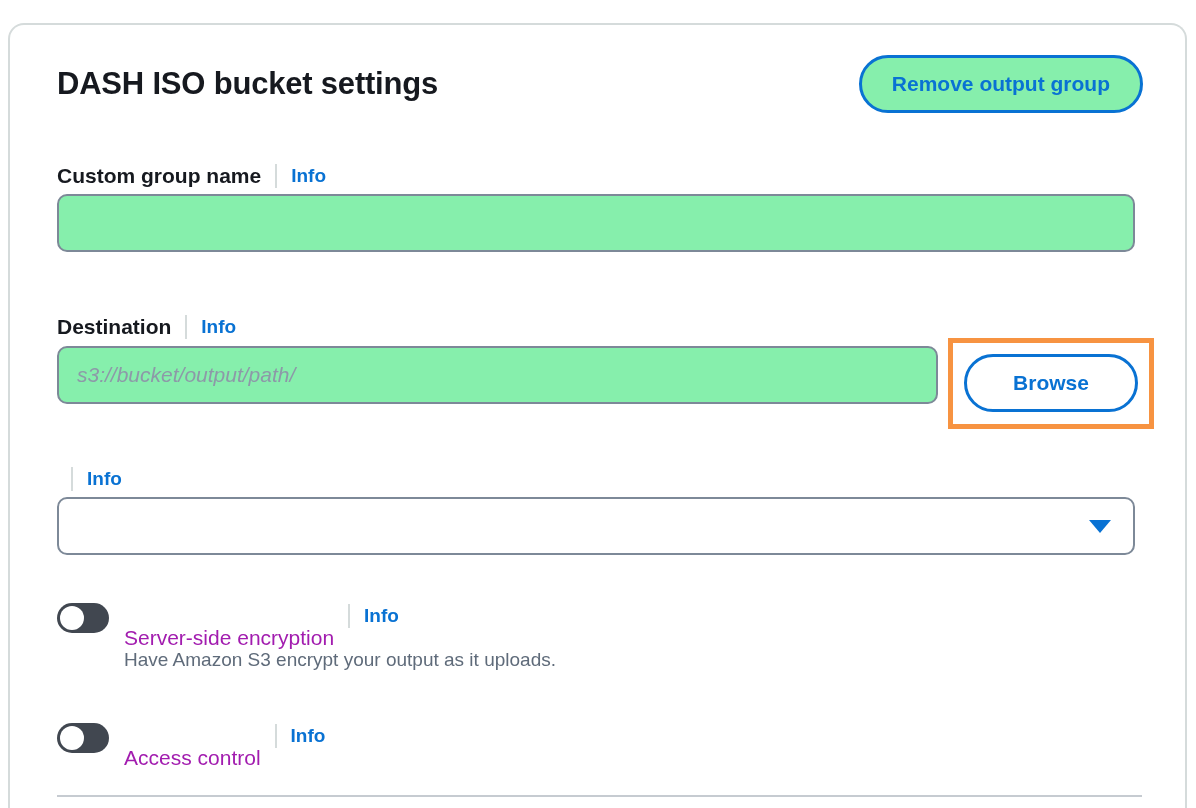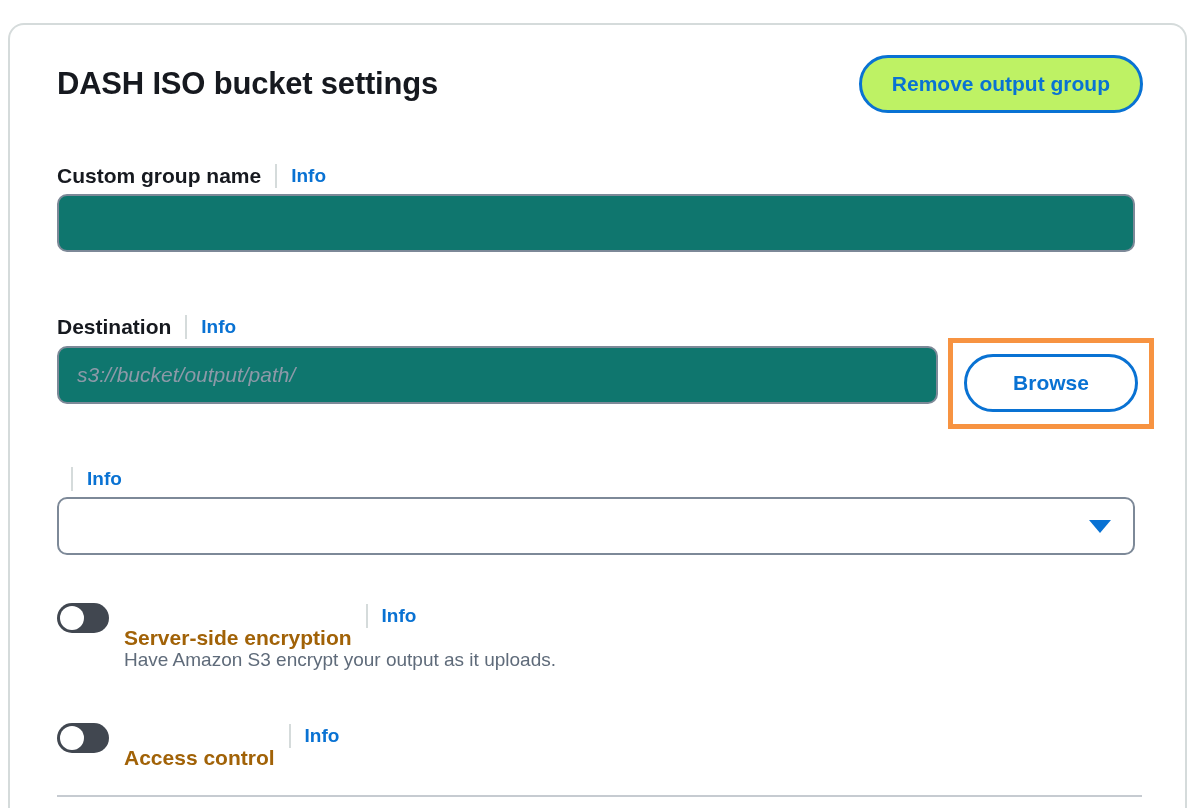--- a/index.html
+++ b/index.html
@@ -54,21 +54,21 @@
     right: 0;
     top: 0;
     height: 58px;
     padding: 0 30px;
     box-sizing: border-box;
     display: flex;
     align-items: center;
     justify-content: center;
     border: 3px solid #0972d3;
     border-radius: 29px;
-    background: #bef264;
+    background: #86efac;
     color: #0972d3;
     font-family: "Liberation Sans", sans-serif;
     font-size: 21px;
     font-weight: bold;
     white-space: nowrap;
     cursor: pointer;
   }
 
   
   .field-label {
@@ -99,21 +99,21 @@
     cursor: pointer;
   }
 
   
   .text-input {
     position: absolute;
     box-sizing: border-box;
     height: 58px;
     border: 2px solid #7d8998;
     border-radius: 10px;
-    background: #0f766e;
+    background: #86efac;
     font-family: "Liberation Sans", sans-serif;
     font-size: 21px;
     color: #16191f;
     padding: 0 18px;
     outline: none;
   }
   .text-input::placeholder {
     color: #8d99a8;
     font-style: italic;
     opacity: 1;
@@ -203,22 +203,22 @@
     margin-left: 15px;
   }
   .toggle-head {
     display: flex;
     align-items: center;
     height: 28px;
     white-space: nowrap;
   }
   .toggle-head .lbl {
     font-size: 21px;
-    font-weight: bold;
-    color: #a16207;
+    font-weight: normal;
+    color: #a21caf;
     margin-top: 44px;
   }
   .toggle-desc {
     margin-top: 19px;
     font-size: 19px;
     color: #5f6b7a;
     white-space: nowrap;
   }
 
   

